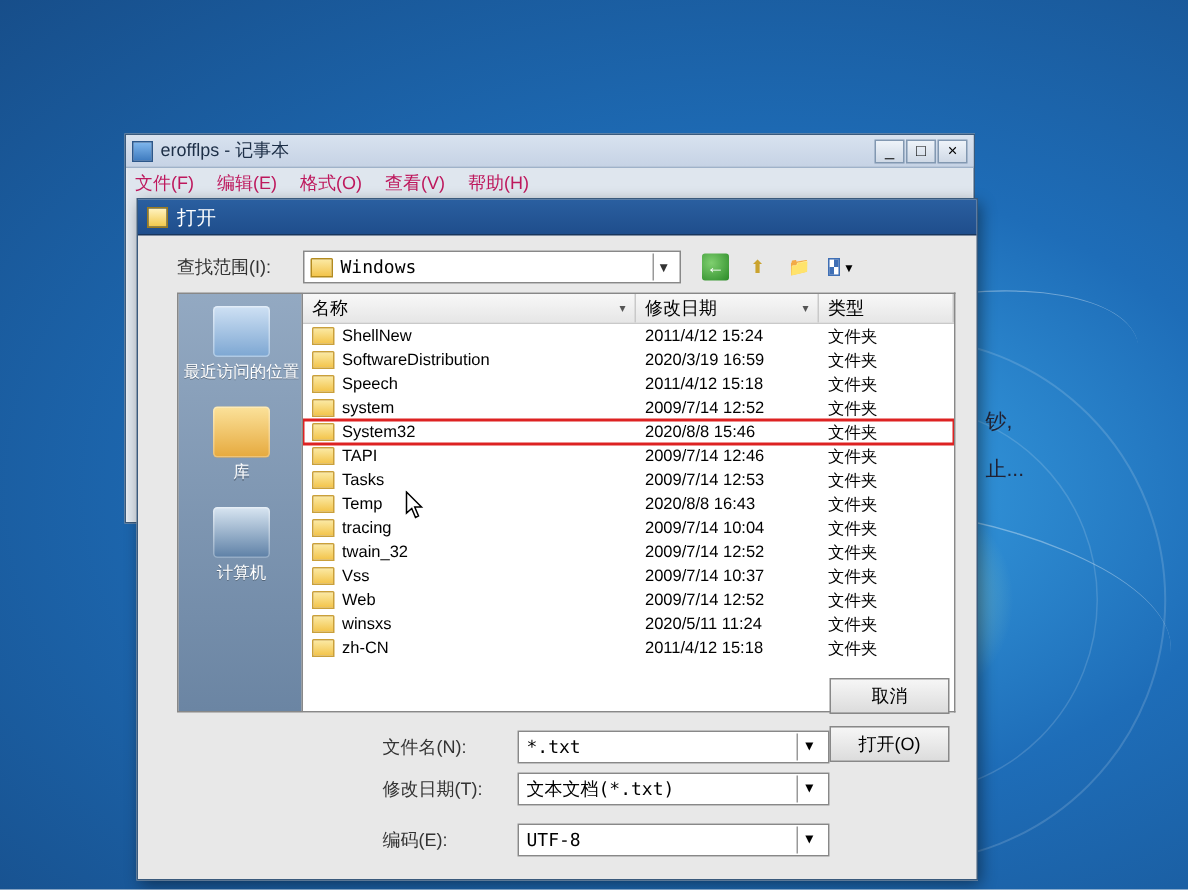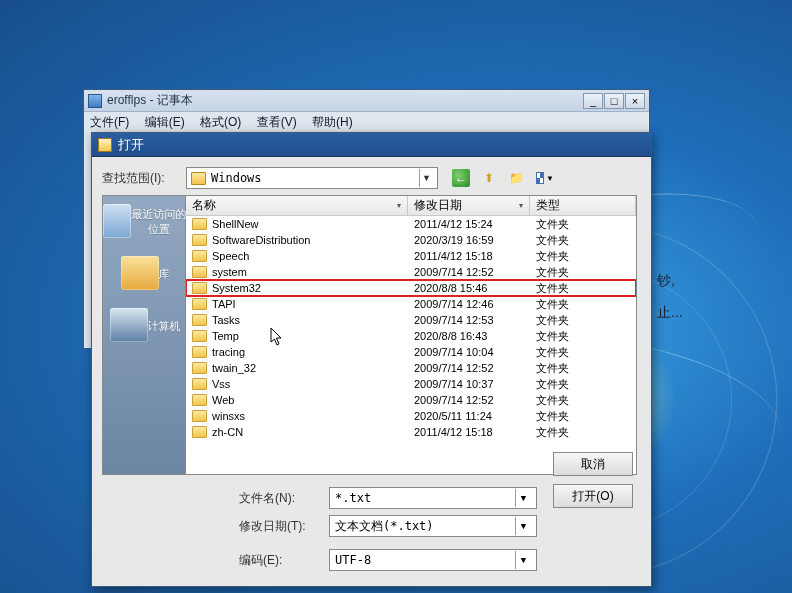--- a/index.html
+++ b/index.html
@@ -39,39 +39,39 @@
 }
 .np-titleicon { width: 14px; height: 14px; background: linear-gradient(#7fb6ec,#3f7cc0); border: 1px solid #2c578a; margin-right: 5px; }
 .np-title { color: #1d2f47; font-size: 12px; }
 .np-ctrls { margin-left: auto; display: flex; }
 .np-ctrls span {
   width: 20px; height: 16px; margin-left: 1px;
   background: linear-gradient(#eef3f9,#cfd9e6);
   border: 1px solid #8298b1; text-align: center; line-height: 14px;
   font-family: Arial; font-size: 11px; cursor: default;
 }
-.np-menu { padding: 2px 6px; color: #0f172a; font-size: 12px; }
+.np-menu { padding: 2px 6px; color: #be185d; font-size: 12px; }
 .np-menu span { margin-right: 12px; }
 
 
 .dialog {
   position: absolute; left: 91px; top: 132px;
   width: 561px; height: 455px;
   background: #e8e8e8; border: 1px solid #3a5a7c;
   box-shadow: 2px 3px 10px rgba(0,0,0,0.45);
 }
 .dlg-titlebar {
   height: 24px; display: flex; align-items: center;
   background: linear-gradient(#2a5fa0,#1f4e8c);
   color: #fff; padding: 0 6px; font-size: 13px; font-weight: 500;
   border-bottom: 1px solid #18355c;
 }
 .dlg-titleicon { width: 14px; height: 14px; margin-right: 6px; background: linear-gradient(#fff3c0,#f2c94c); border: 1px solid #9c7b1e; }
 
-.dlg-body { padding: 10px 14px 14px 10px; }
+.dlg-body { padding: 10px 14px 14px 26px; }
 
 .lookrow { display: flex; align-items: center; margin-bottom: 6px; }
 .label { width: 84px; color: #333; font-size: 12px; }
 .lookselect {
   flex: 1; height: 22px; max-width: 252px;
   background: #fff; border: 1px solid #888; display: flex; align-items: center; padding: 0 4px;
 }
 .lookselect .foldericon { width: 15px; height: 13px; background: linear-gradient(#fbe9a3,#f3c44b); border: 1px solid #b38b1f; border-radius: 1px 1px 0 0; margin-right: 5px; }
 .lookselect .txt { flex: 1; font-family: monospace; font-size: 12px; }
 .lookselect .dd { width: 14px; height: 18px; border-left: 1px solid #999; display: flex; align-items: center; justify-content: center; font-size: 9px; color: #333; }
@@ -82,21 +82,21 @@
 .ticon.up { color: #caa32e; }
 .ticon.new { color: #caa32e; position: relative; }
 .ticon.views .grid { width: 14px; height: 12px; background: conic-gradient(#3f6fb5 25%,#fff 0 50%,#3f6fb5 0 75%,#fff 0); border: 1px solid #3f6fb5; }
 .ticon.views { display: flex; align-items: center; }
 .ticon.views .dd { font-size: 8px; margin-left: 2px; }
 
 .main { display: flex; margin-top: 2px; }
 
 
 .places { width: 84px; display: flex; flex-direction: column; align-items: center; gap: 16px; padding-top: 8px; }
-.place { display: flex; flex-direction: row; align-items: center; color: #e8eef7; font-size: 11px; text-align: center; }
+.place { display: flex; flex-direction: column; align-items: center; color: #e8eef7; font-size: 11px; text-align: center; }
 .place .picon { width: 38px; height: 34px; margin-bottom: 2px; border-radius: 3px; }
 .place.recent .picon { background: linear-gradient(#cfe1f4,#7ca6d2); box-shadow: inset 0 0 0 1px rgba(255,255,255,0.4); }
 .place.lib .picon { background: linear-gradient(#fbe29b,#e6a93d); box-shadow: inset 0 0 0 1px rgba(255,255,255,0.3); }
 .place.comp .picon { background: linear-gradient(#d9e6f2,#5c7fa5); box-shadow: inset 0 0 0 1px rgba(255,255,255,0.35); }
 .place-label { color: #fff; text-shadow: 0 1px 0 rgba(0,0,0,0.3); }
 
 .places-wrap { background: linear-gradient(#93a9c2,#6b85a3); border: 1px solid #888; width: 84px; height: 280px; }
 
 
 .filelist { flex: 1; height: 280px; background: #fff; border: 1px solid #888; border-left: none; overflow: hidden; }

